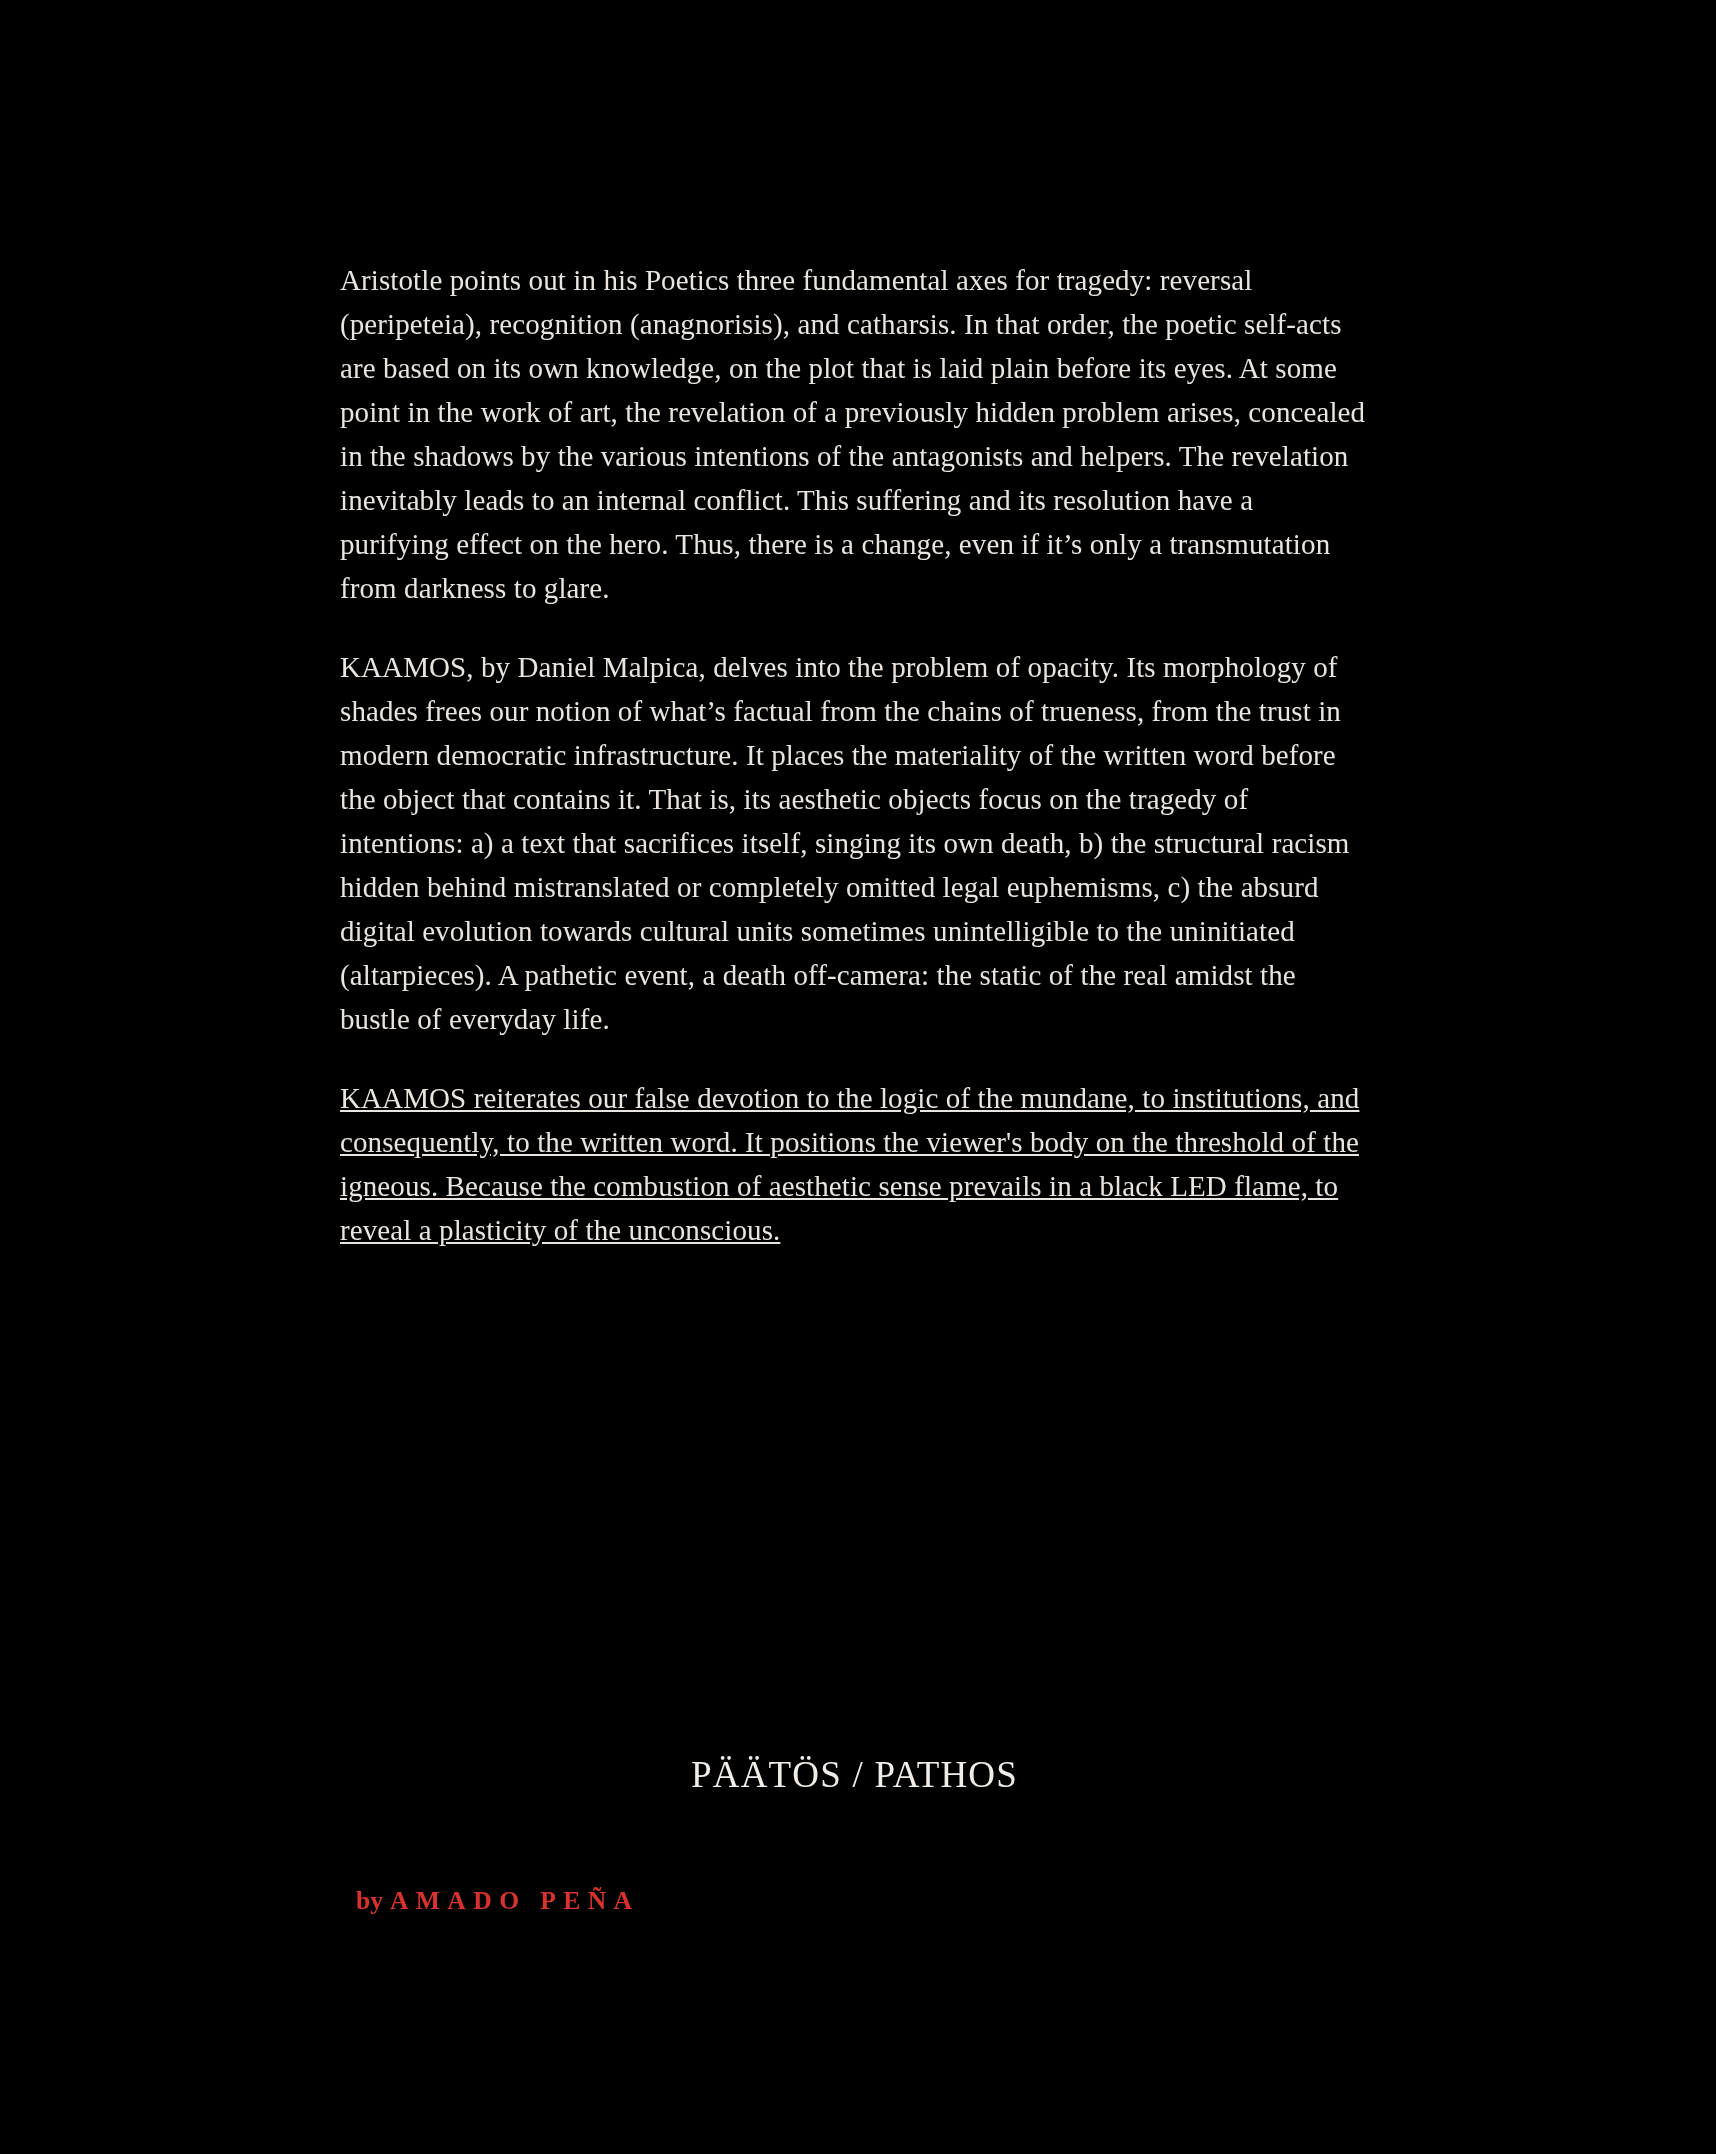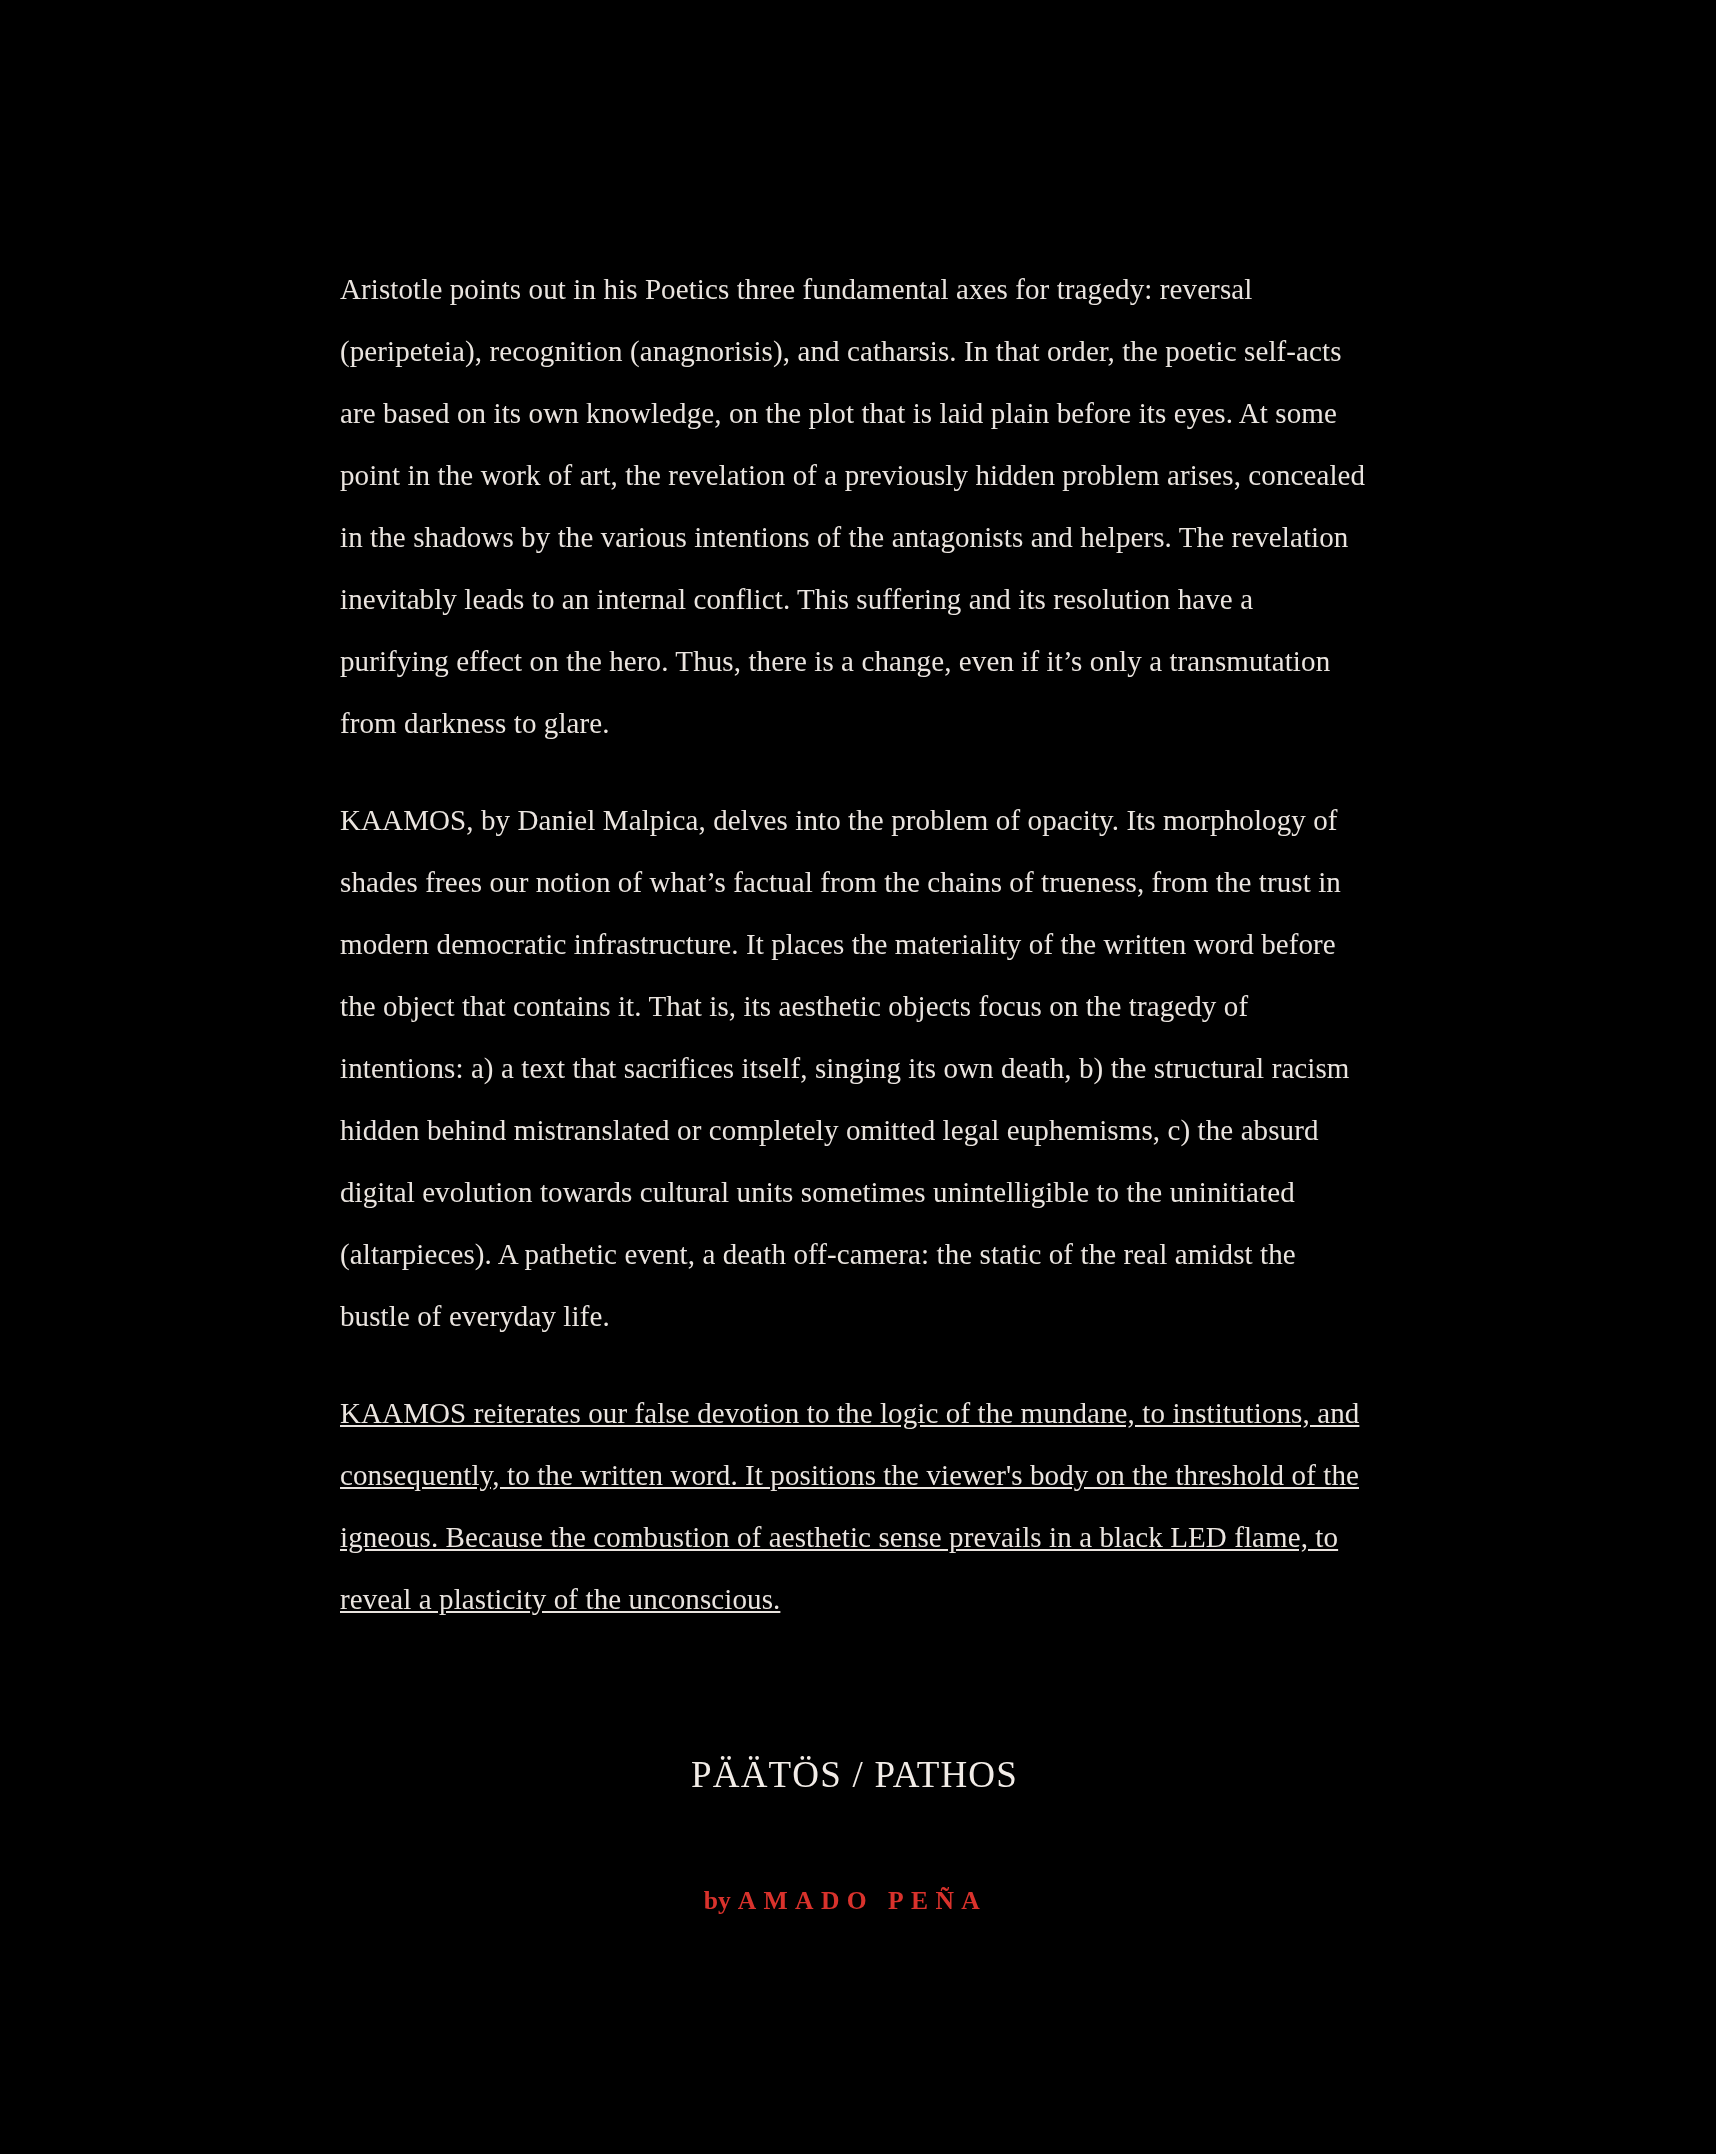--- a/index.html
+++ b/index.html
@@ -24,21 +24,21 @@
   }
   .text-column {
     position: absolute;
     left: 340px;
     top: 258px;
     width: 1029px;
   }
   .para {
     font-family: "Liberation Serif", serif;
     font-size: 29px;
-    line-height: 62px;
+    line-height: 44px;
     color: #eae4df;
     letter-spacing: 0.1px;
     margin: 0 0 35px 0;
     text-align: left;
     font-weight: 400;
   }
   .para:last-of-type {
     margin-bottom: 0;
     text-decoration: underline;
   }
@@ -52,24 +52,24 @@
   }
   .work-title {
     font-family: "Liberation Serif", serif;
     font-size: 37px;
     letter-spacing: 1.2px;
     color: #f2ece7;
     font-weight: 400;
   }
   .credit-block {
     position: absolute;
-    left: 331px;
+    left: 356px;
     top: 1886px;
     width: 1029px;
-    text-align: center;
+    text-align: left;
   }
   .credit {
     font-family: "Liberation Serif", serif;
     font-size: 25.6px;
     color: #d9322c;
     font-weight: 700;
   }
   .credit .by {
     letter-spacing: 0px;
     margin-right: 6.9px;

